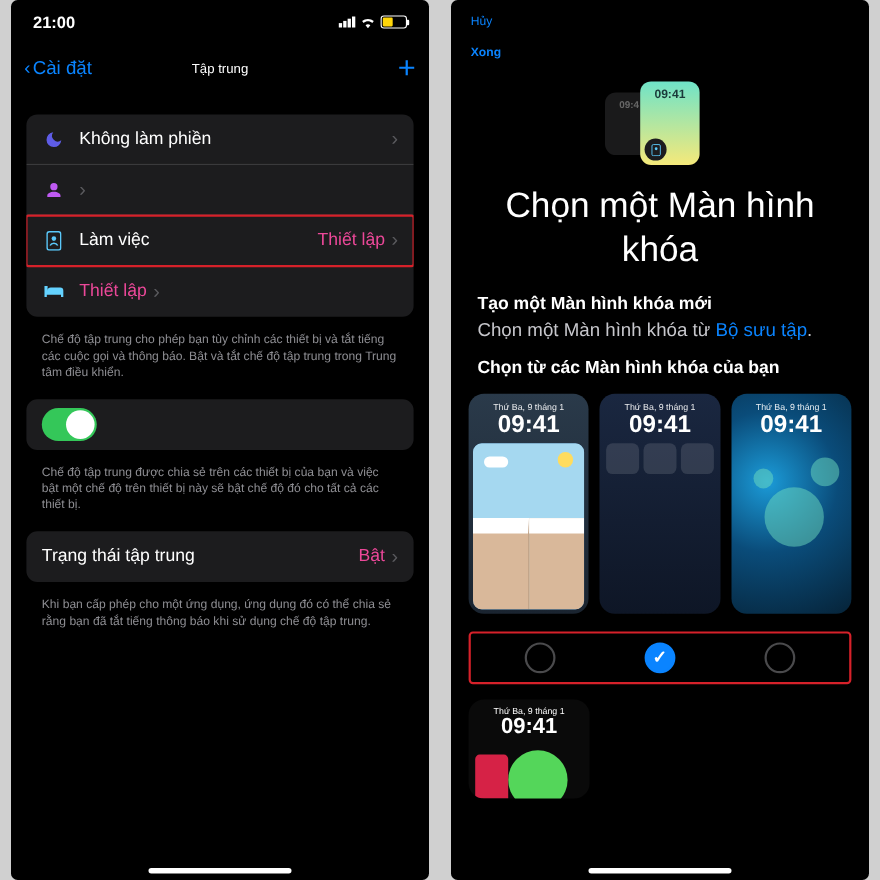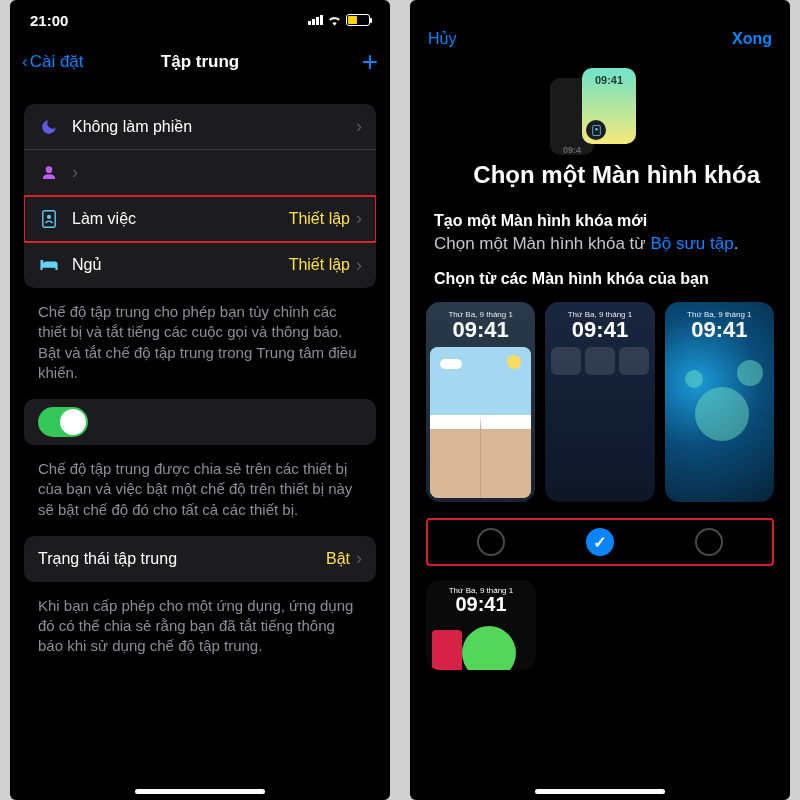--- a/index.html
+++ b/index.html
@@ -46,80 +46,80 @@
   .battery::after {
     content:""; position:absolute; right:-3px; top:3px; width:2px; height:5px;
     background:#fff; border-radius:0 1px 1px 0;
   }
   .battery-fill { height:8px; width:40%; background:#ffd60a; margin-left:1px; border-radius:1px; }
   .nav-bar {
     height: 44px; display:flex; align-items:center; justify-content:space-between;
     padding: 0 12px;
   }
   .nav-back { color:#0a84ff; font-size:17px; display:flex; align-items:center; gap:2px; }
-  .nav-title { font-size:17px; font-weight:700; position:absolute; left:0; right:0; text-align:center; pointer-events:none;}
+  .nav-title { font-size:12px; font-weight:400; position:absolute; left:0; right:0; text-align:center; pointer-events:none;}
   .nav-plus { color:#0a84ff; font-size:28px; font-weight:300; }
   .content { flex:1; overflow:hidden; padding: 20px 14px 16px; }
   .group {
     background:#1c1c1e; border-radius:10px; overflow:hidden; margin-bottom:8px;
   }
   .row {
     display:flex; align-items:center; height:46px; padding:0 14px;
     border-bottom:0.5px solid #3a3a3c; position:relative;
   }
   .row:last-child { border-bottom:none; }
   .row .icon { width:22px; display:flex; justify-content:center; margin-right:12px; }
   .row .label { flex:1; font-size:16px; }
-  .row .detail { color:#fde047; font-size:16px; margin-right:6px; }
+  .row .detail { color:#ec4899; font-size:16px; margin-right:6px; }
   .chevron { color:#5a5a5e; font-size:18px; }
   .highlight { outline:2px solid #d6212a; outline-offset:-1px; border-radius:2px; }
   .footer {
-    color:#8e8e93; font-size:15px; line-height:1.35; padding:6px 14px 16px;
+    color:#8e8e93; font-size:11px; line-height:1.35; padding:6px 14px 16px;
   }
   .toggle {
     width:50px; height:30px; background:#34c759; border-radius:15px;
     position:relative;
   }
   .toggle::after {
     content:""; position:absolute; width:26px; height:26px; background:#fff;
     border-radius:50%; top:2px; right:2px;
   }
   .home-indicator {
     position:absolute; bottom:6px; left:50%; transform:translateX(-50%);
     width:130px; height:5px; background:#fff; border-radius:3px;
   }
 
   
   .modal-header {
-    display:flex; justify-content:space-between; align-items:flex-end;
-    padding:14px 18px 6px; font-size:16px;
+    display:flex; justify-content:space-between; align-items:flex-start;
+    padding:14px 18px 6px; font-size:11px;flex-direction:column;
   }
   .link { color:#0a84ff; }
   .link.bold { font-weight:600;margin-top:16px; }
   .hero {
     display:flex; justify-content:center; padding:10px 0 4px;
   }
   .mini-stack {
     position:relative; width:100px; height:84px;
   }
   .mini-phone {
     position:absolute; border-radius:10px; background:#2c2c2e;
     display:flex; flex-direction:column; align-items:center; padding-top:6px;
   }
   .mini-phone.back {
-    left:0; top:14px; width:44px; height:77px; opacity:0.6;justify-content:flex-end;
+    left:0; top:14px; width:44px; height:57px; opacity:0.6;
   }
   .mini-phone.front {
     left:32px; top:4px; width:54px; height:76px;
     background:linear-gradient(180deg,#6fe3c8 0%,#f5e97a 100%);
   }
   .mini-time { font-size:11px; font-weight:700; color:#fff; }
   .mini-phone.back .mini-time { font-size:9px; color:#aaa; }
   .big-title {
-    font-size:24px; font-weight:700; text-align:right; line-height:1.25;
+    font-size:32px; font-weight:400; text-align:center; line-height:1.25;
     padding:8px 30px 22px;
   }
   .section-block { padding:0 24px 16px; }
   .sec-title { font-size:16px; font-weight:600; margin-bottom:4px; }
   .sec-sub { font-size:17px; color:#c7c7cc; }
   .sec-sub .link2 { color:#0a84ff; }
   .thumbs {
     display:flex; gap:10px; padding:0 16px; margin-top:6px;
   }
   .thumb {
@@ -234,21 +234,20 @@
         <span class="label">Làm việc</span>
         <span class="detail">Thiết lập</span>
         <span class="chevron">›</span>
       </div>
       <div class="row">
         <span class="icon">
           <svg width="20" height="14" viewBox="0 0 28 18">
               <path fill="#64d2ff" d="M2 2v14h3v-3h18v3h3V8a4 4 0 00-4-4H10a4 4 0 00-4 4V2H2z"></path>
             </svg>
         </span>
-        <span class="label">Ngủ</span>
         <span class="detail">Thiết lập</span>
         <span class="chevron">›</span>
       </div>
     </div>
     <div class="footer">Chế độ tập trung cho phép bạn tùy chỉnh các thiết bị và tắt tiếng các cuộc gọi và thông báo. Bật và tắt chế độ tập trung trong Trung tâm điều khiển.</div>
 
     <div class="group">
       <div class="row">
         <span class="toggle"></span>
       </div>

